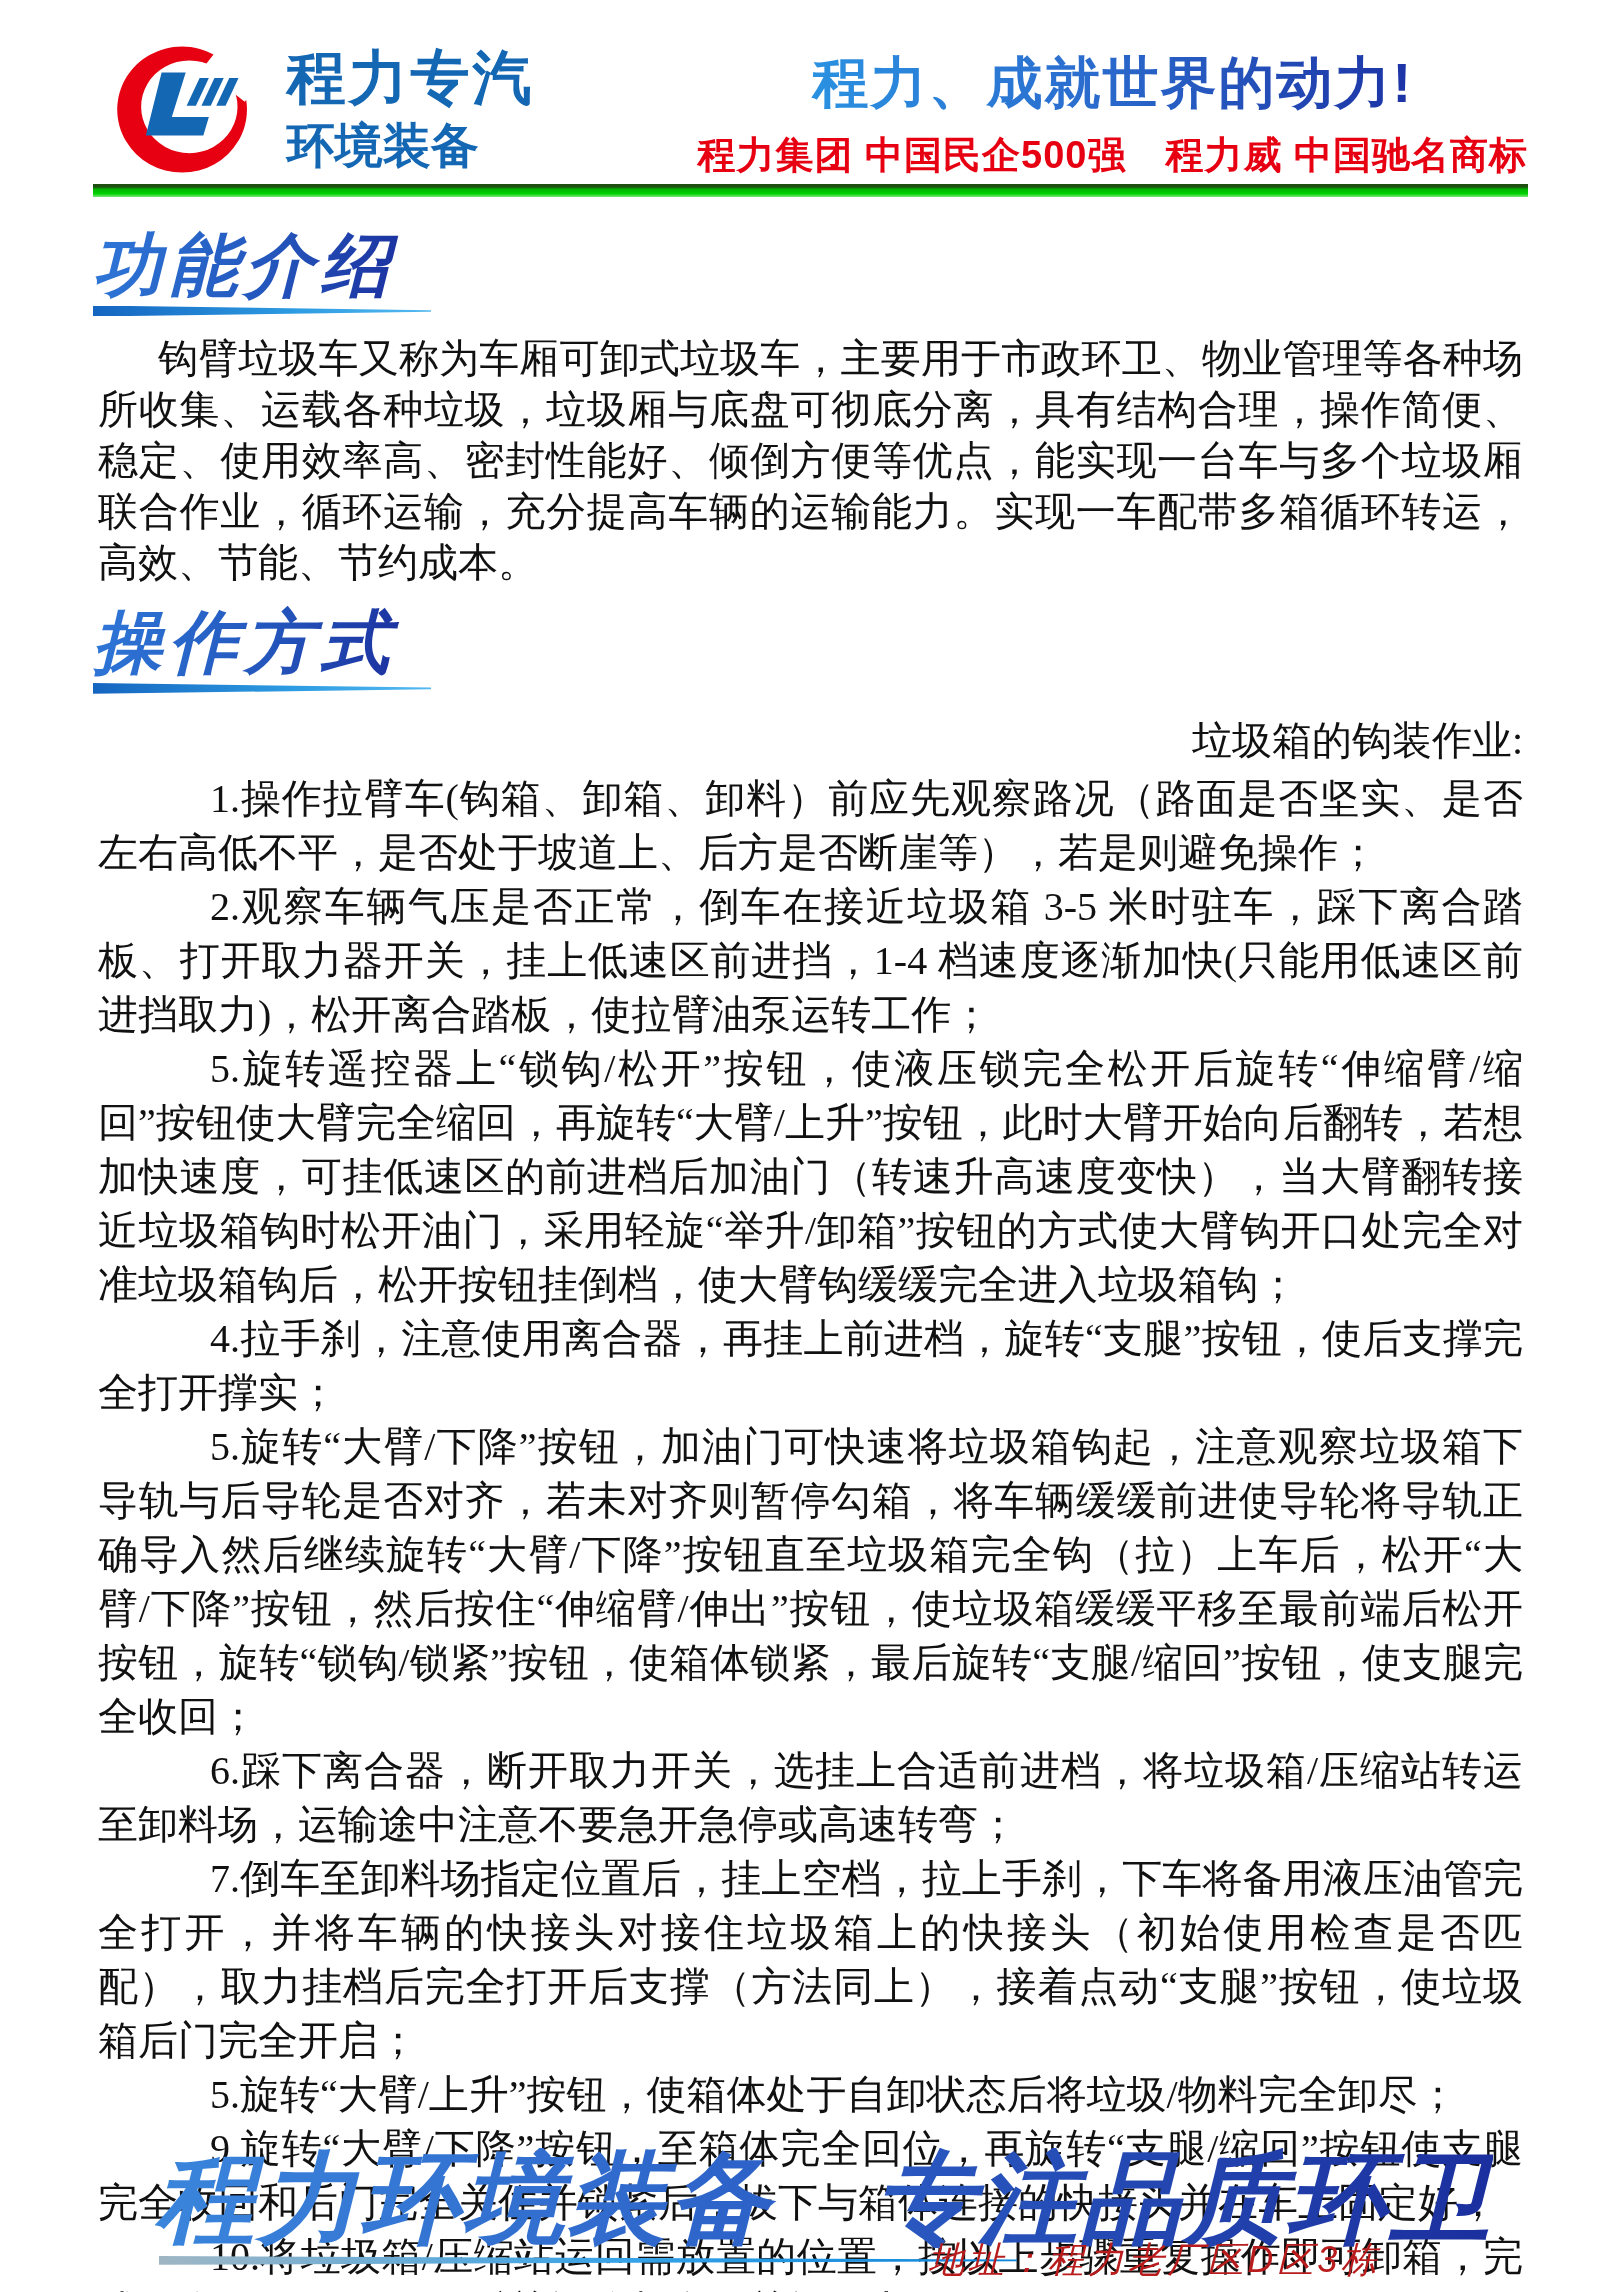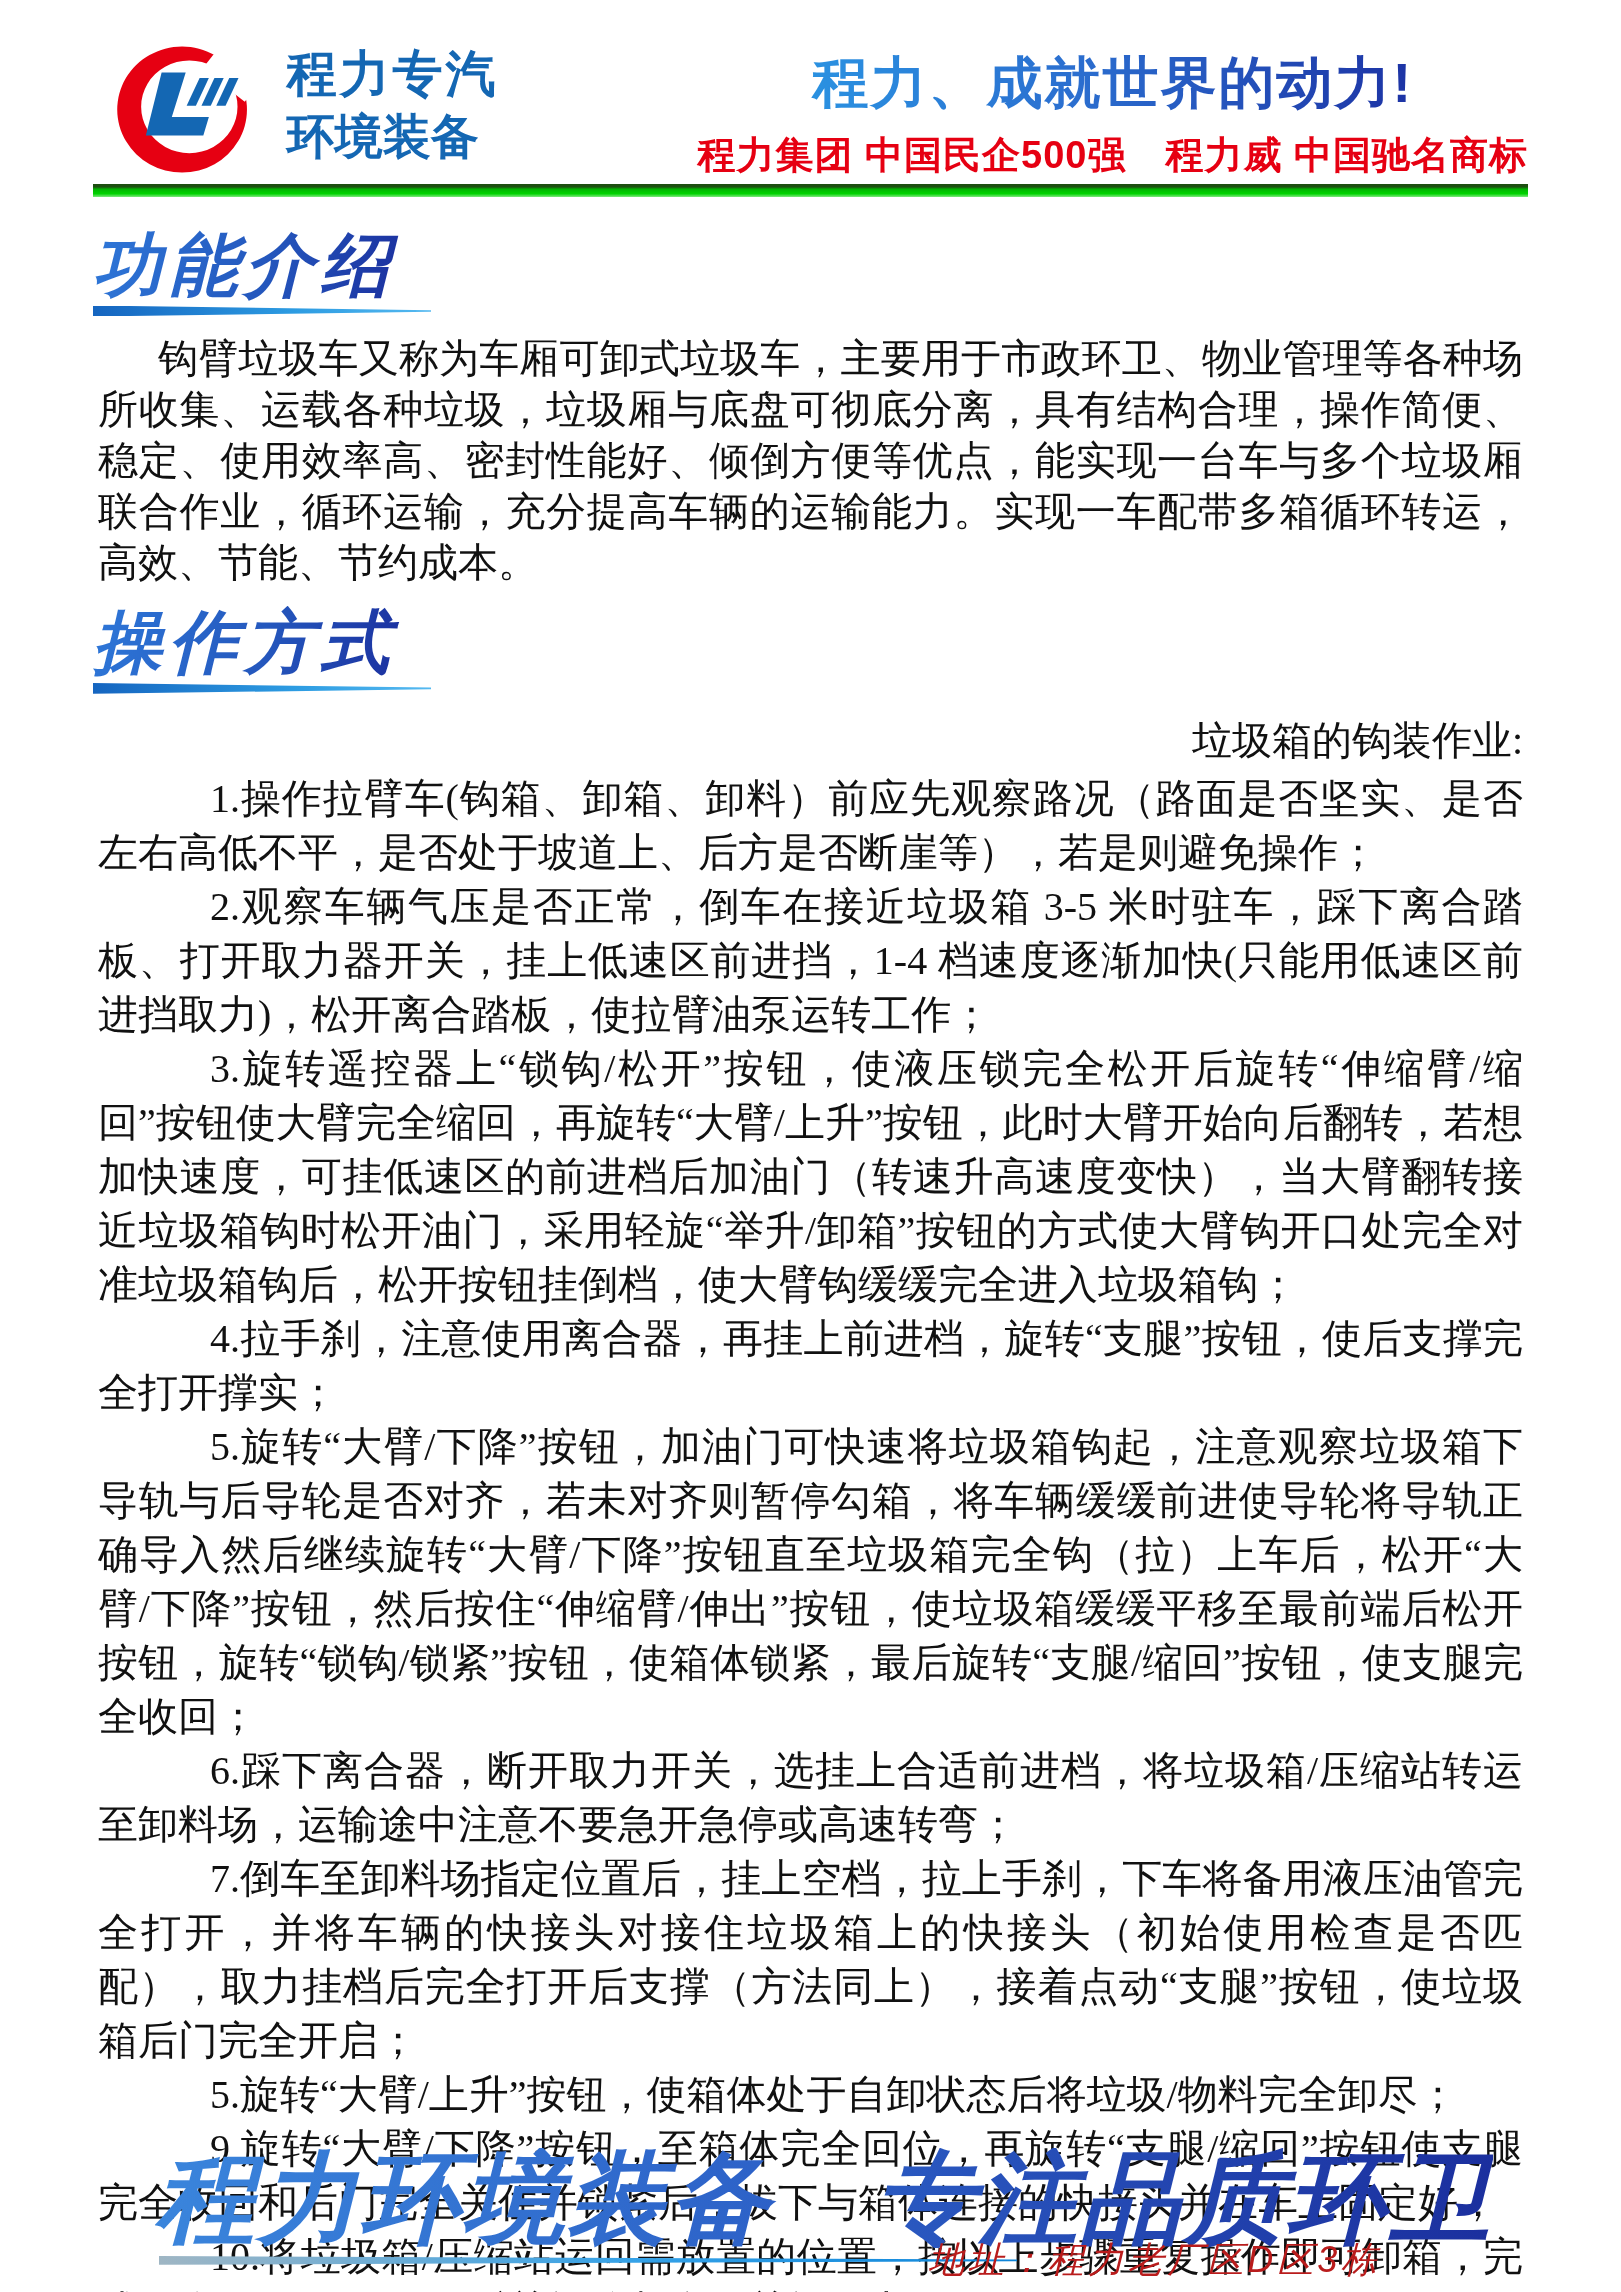--- a/index.html
+++ b/index.html
@@ -14,21 +14,21 @@
   
   .header{
     display:flex;justify-content:space-between;align-items:flex-start;
     padding:41px 93px 0 93px;height:139px;
   }
   .logo-group{display:flex;align-items:flex-start;gap:15.7px;}
   .logo-mark{width:178px;height:139px;flex:0 0 auto;}
   .logo-text{display:flex;flex-direction:column;justify-content:flex-start;padding-top:7.8px;}
   .logo-line1{
     font-family:"Liberation Sans","DejaVu Sans",sans-serif;
-    font-weight:900;font-size:50px;line-height:1.0;color:#1467b3;letter-spacing:2.9px;
+    font-weight:900;font-size:59px;line-height:1.0;color:#1467b3;letter-spacing:2.9px;
   }
   .logo-line2{
     font-family:"Liberation Sans","DejaVu Sans",sans-serif;
     font-weight:900;font-size:48px;line-height:1.0;color:#1467b3;
     width:312px;display:flex;justify-content:space-between;margin-top:14px;
   }
   .tagline-group{text-align:center;padding-top:13.7px;}
   .tagline{
     font-family:"Liberation Sans","DejaVu Sans",sans-serif;
     font-weight:900;font-size:56px;line-height:1.0;letter-spacing:2px;
@@ -134,21 +134,21 @@
   <p class="intro-para">钩臂垃圾车又称为车厢可卸式垃圾车，主要用于市政环卫、物业管理等各种场所收集、运载各种垃圾，垃圾厢与底盘可彻底分离，具有结构合理，操作简便、稳定、使用效率高、密封性能好、倾倒方便等优点，能实现一台车与多个垃圾厢联合作业，循环运输，充分提高车辆的运输能力。实现一车配带多箱循环转运，高效、节能、节约成本。</p>
 
   <div class="section-block op-block">
     <div class="section-title">操作方式</div>
     <div class="swoosh"></div>
   </div>
   <div class="lead-line">垃圾箱的钩装作业:</div>
   <div class="steps">
       <p>1.操作拉臂车(钩箱、卸箱、卸料）前应先观察路况（路面是否坚实、是否左右高低不平，是否处于坡道上、后方是否断崖等），若是则避免操作；</p>
       <p>2.观察车辆气压是否正常，倒车在接近垃圾箱 3-5 米时驻车，踩下离合踏板、打开取力器开关，挂上低速区前进挡，1-4 档速度逐渐加快(只能用低速区前进挡取力)，松开离合踏板，使拉臂油泵运转工作；</p>
-      <p>3.旋转遥控器上“锁钩/松开”按钮，使液压锁完全松开后旋转“伸缩臂/缩回”按钮使大臂完全缩回，再旋转“大臂/上升”按钮，此时大臂开始向后翻转，若想加快速度，可挂低速区的前进档后加油门（转速升高速度变快），当大臂翻转接近垃圾箱钩时松开油门，采用轻旋“举升/卸箱”按钮的方式使大臂钩开口处完全对准垃圾箱钩后，松开按钮挂倒档，使大臂钩缓缓完全进入垃圾箱钩；</p>
+      <p>5.旋转遥控器上“锁钩/松开”按钮，使液压锁完全松开后旋转“伸缩臂/缩回”按钮使大臂完全缩回，再旋转“大臂/上升”按钮，此时大臂开始向后翻转，若想加快速度，可挂低速区的前进档后加油门（转速升高速度变快），当大臂翻转接近垃圾箱钩时松开油门，采用轻旋“举升/卸箱”按钮的方式使大臂钩开口处完全对准垃圾箱钩后，松开按钮挂倒档，使大臂钩缓缓完全进入垃圾箱钩；</p>
       <p>4.拉手刹，注意使用离合器，再挂上前进档，旋转“支腿”按钮，使后支撑完全打开撑实；</p>
       <p>5.旋转“大臂/下降”按钮，加油门可快速将垃圾箱钩起，注意观察垃圾箱下导轨与后导轮是否对齐，若未对齐则暂停勾箱，将车辆缓缓前进使导轮将导轨正确导入然后继续旋转“大臂/下降”按钮直至垃圾箱完全钩（拉）上车后，松开“大臂/下降”按钮，然后按住“伸缩臂/伸出”按钮，使垃圾箱缓缓平移至最前端后松开按钮，旋转“锁钩/锁紧”按钮，使箱体锁紧，最后旋转“支腿/缩回”按钮，使支腿完全收回；</p>
       <p>6.踩下离合器，断开取力开关，选挂上合适前进档，将垃圾箱/压缩站转运至卸料场，运输途中注意不要急开急停或高速转弯；</p>
       <p>7.倒车至卸料场指定位置后，挂上空档，拉上手刹，下车将备用液压油管完全打开，并将车辆的快接头对接住垃圾箱上的快接头（初始使用检查是否匹配），取力挂档后完全打开后支撑（方法同上），接着点动“支腿”按钮，使垃圾箱后门完全开启；</p>
       <p>5.旋转“大臂/上升”按钮，使箱体处于自卸状态后将垃圾/物料完全卸尽；</p>
       <p>9.旋转“大臂/下降”按钮，至箱体完全回位，再旋转“支腿/缩回”按钮使支腿完全收回和后门完全关住并锁紧后，拔下与箱体连接的快接头并在车上固定好；</p>
       <p>10.将垃圾箱/压缩站运回需放置的位置，按以上步骤重复操作即可卸箱，完成一个 工作循环，最后关闭控制盒，关闭取力器即可。</p>
     </div>
 
   <div class="footer">

